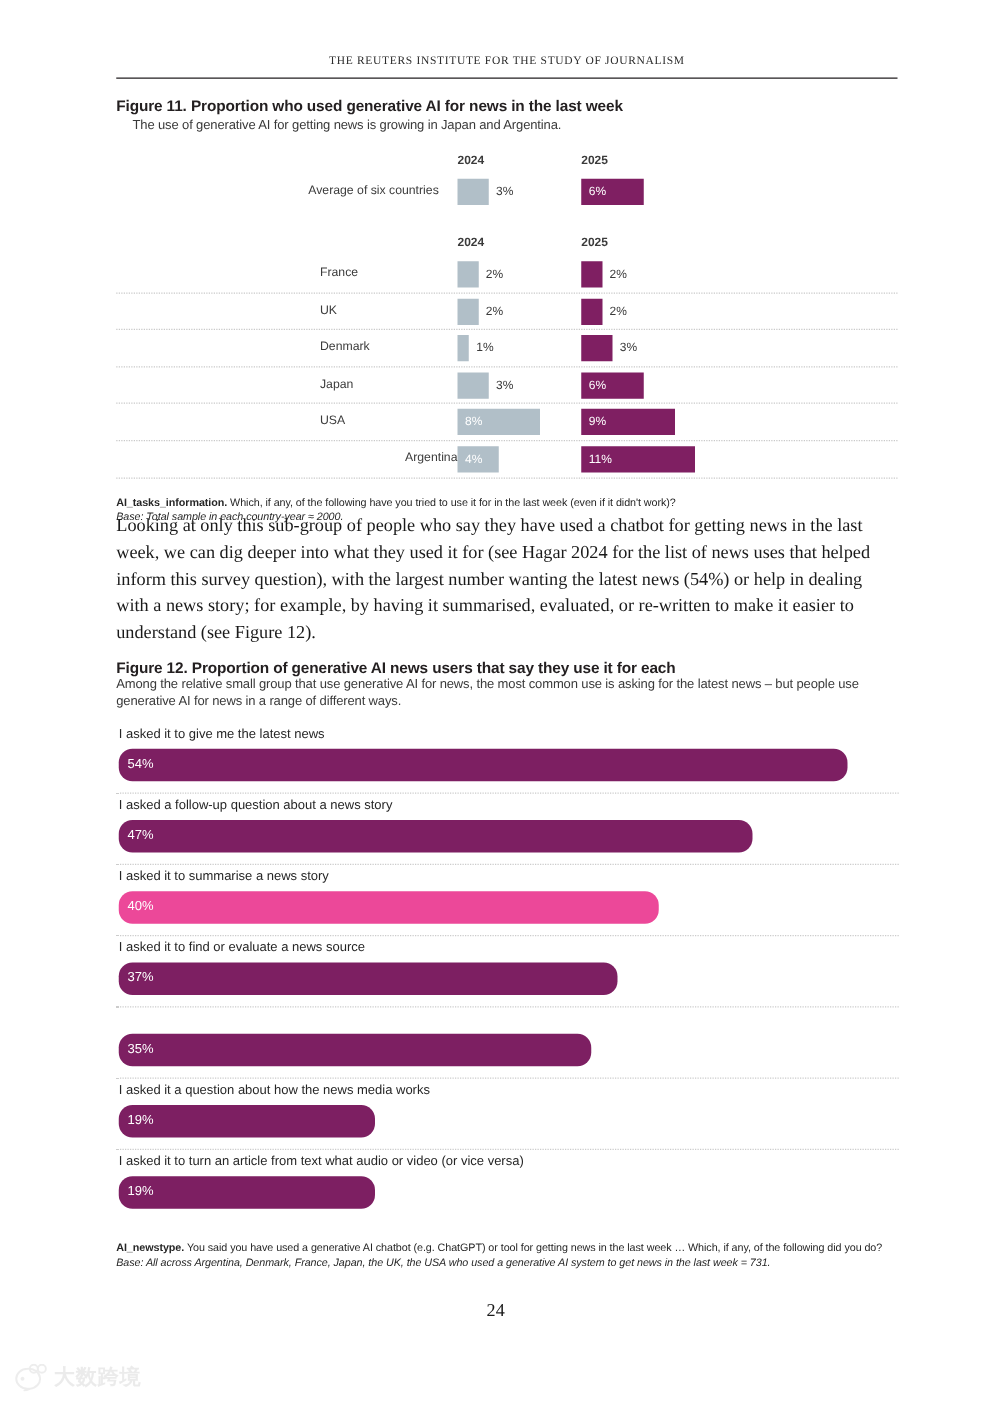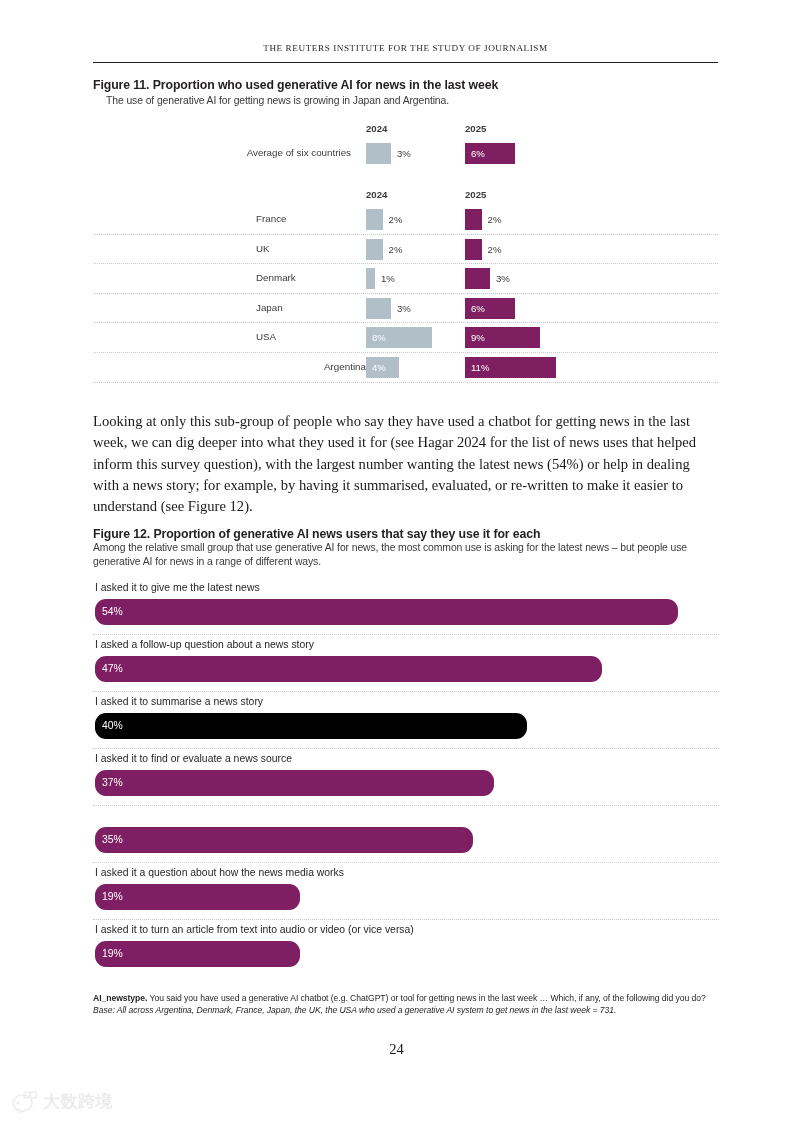--- a/index.html
+++ b/index.html
@@ -289,20 +289,25 @@
             <div class="f11-bar" style="left: 273px; width: 33.2px; background: rgb(177, 191, 200);">
               <span class="val inside">4%</span>
             </div>
             <div class="f11-bar" style="left: 372px; width: 91.3px; background: rgb(127, 31, 98);">
               <span class="val inside">11%</span>
             </div>
           </div>
         </div>
     </div>
 
+    <div class="note" style="margin-top:14px;">
+      <b>AI_tasks_information.</b>
+      <span>Which, if any, of the following have you tried to use it for in the last week (even if it didn't work)?</span><br>
+      <i>Base: Total sample in each country-year ≈ 2000.</i>
+    </div>
   </div>
 
   <div class="body-copy" style="top:411px;">Looking at only this sub-group of people who say they have used a chatbot for getting news in the last week, we can dig deeper into what they used it for (see Hagar 2024 for the list of news uses that helped inform this survey question), with the largest number wanting the latest news (54%) or help in dealing with a news story; for example, by having it summarised, evaluated, or re-written to make it easier to understand (see Figure 12).</div>
 
   <div id="figure12">
     <div class="fig-title">Figure 12. Proportion of generative AI news users that say they use it for each</div>
     <div class="fig-sub">Among the relative small group that use generative AI for news, the most common use is asking for the latest news – but people use generative AI for news in a range of different ways.</div>
     <div class="f12-chart" id="f12-rows">
         <div class="f12-item sep">
           <div class="f12-cat">I asked it to give me the latest news</div>
@@ -311,21 +316,21 @@
           </div>
         </div>
         <div class="f12-item sep">
           <div class="f12-cat">I asked a follow-up question about a news story</div>
           <div class="f12-bar" style="width: 507.426px; background: rgb(125, 31, 98);">
             <span class="val">47%</span>
           </div>
         </div>
         <div class="f12-item sep">
           <div class="f12-cat">I asked it to summarise a news story</div>
-          <div class="f12-bar" style="width: 431.852px; background: #000000;">
+          <div class="f12-bar" style="width: 431.852px; background: #ec4899;">
             <span class="val">40%</span>
           </div>
         </div>
         <div class="f12-item sep">
           <div class="f12-cat">I asked it to find or evaluate a news source</div>
           <div class="f12-bar" style="width: 399.463px; background: rgb(125, 31, 98);">
             <span class="val">37%</span>
           </div>
         </div>
         <div class="f12-item sep">
@@ -333,21 +338,21 @@
             <span class="val">35%</span>
           </div>
         </div>
         <div class="f12-item sep">
           <div class="f12-cat">I asked it a question about how the news media works</div>
           <div class="f12-bar" style="width: 205.13px; background: rgb(125, 31, 98);">
             <span class="val">19%</span>
           </div>
         </div>
         <div class="f12-item">
-          <div class="f12-cat">I asked it to turn an article from text into audio or video (or vice versa)</div>
+          <div class="f12-cat">I asked it to turn an article from text what audio or video (or vice versa)</div>
           <div class="f12-bar" style="width: 205.13px; background: rgb(125, 31, 98);">
             <span class="val">19%</span>
           </div>
         </div>
       </div>
     <div class="note" style="margin-top:17px;">
       <b>AI_newstype.</b>
       <span>You said you have used a generative AI chatbot (e.g. ChatGPT) or tool for getting news in the last week … Which, if any, of the following did you do?</span>
       <i>Base: All across Argentina, Denmark, France, Japan, the UK, the USA who used a generative AI system to get news in the last week = 731.</i>
     </div>

